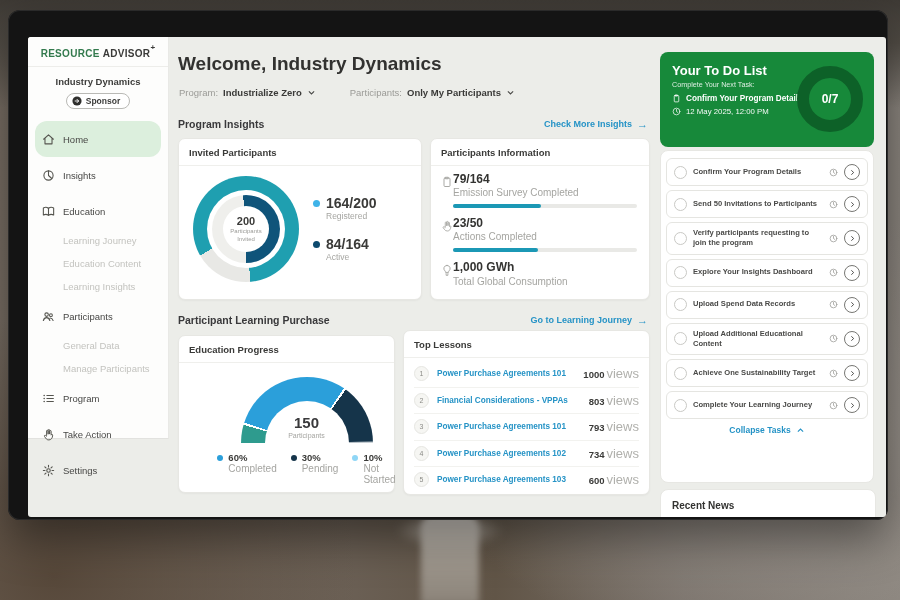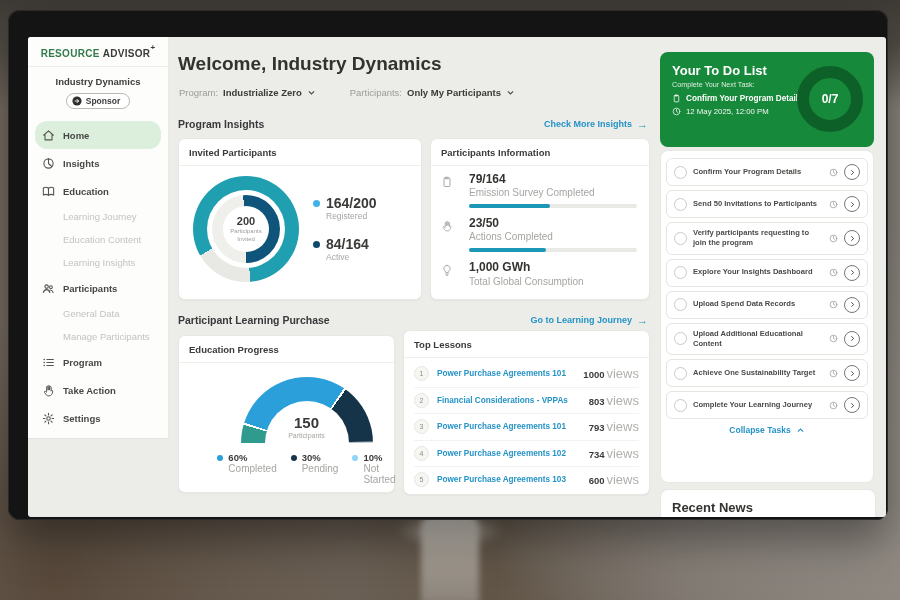--- a/index.html
+++ b/index.html
@@ -30,22 +30,22 @@
   .logo{display:flex;justify-content:center;align-items:baseline;gap:3px;padding:9px 0 7px;
     border-bottom:1px solid #ededea;font-weight:bold;font-size:10px;letter-spacing:.3px;}
   .logo .g{color:#337a4d;}
   .logo .d{color:#3a3a38;}
   .logo .plus{color:#3a3a38;font-size:8px;vertical-align:super;position:relative;top:-3px;}
   .org{font-size:9.5px;font-weight:bold;text-align:center;margin-top:9px;color:#3d3d3b;}
   .sponsor{display:flex;align-items:center;gap:4px;margin:6px auto 10px;width:max-content;
     border:1px solid #b9b9b5;border-radius:10px;padding:2px 9px 2px 5px;font-size:8.5px;
     font-weight:bold;color:#3d3d3b;background:#fff;}
   .nav{display:flex;flex-direction:column;padding:2px 7px;}
-  .nav-item{display:flex;align-items:center;gap:8px;height:28px;padding:0 7px;border-radius:12px;
-    font-size:9.5px;font-weight:bold;color:#474745;cursor:default;}
+  .nav-item{display:flex;align-items:center;gap:8px;height:36px;padding:0 7px;border-radius:12px;
+    font-size:9.5px;font-weight:normal;color:#474745;cursor:default;}
   .nav-item.active{background:#dcefdd;}
   .nav-item.sub{padding-left:28px;color:#c3c3bf;font-weight:normal;height:23px;}
   .nav-icon{width:13px;height:13px;display:inline-flex;color:#55554f;}
   .nav-icon svg{width:13px;height:13px;}
 
   
   .welcome{position:absolute;left:150px;top:16px;font-size:19px;font-weight:bold;color:#323230;}
   .filters{position:absolute;left:151px;top:50px;display:flex;gap:34px;font-size:9.5px;}
   .filter{display:flex;align-items:center;gap:5px;}
   .filter .lab{color:#9b9b97;}
@@ -75,21 +75,21 @@
   .donut .h2 .l{font-size:6px;color:#9b9b97;line-height:1.25;margin-top:1px;width:40px;}
   .dlegend{display:flex;flex-direction:column;gap:16px;}
   .dleg-item{display:flex;gap:6px;align-items:flex-start;}
   .dot{width:7px;height:7px;border-radius:50%;margin-top:4px;flex:0 0 auto;}
   .dleg-item .v{font-size:14px;font-weight:bold;color:#3a3a38;line-height:1.1;}
   .dleg-item .l{font-size:8.5px;color:#a5a5a1;}
 
   
   .card.pinfo{left:402px;top:101px;width:218px;height:160px;}
   .pinfo-body{padding:7px 12px 0 10px;display:flex;flex-direction:column;gap:9px;}
-  .metric{display:flex;gap:16px;align-items:flex-start;}
+  .metric{display:flex;gap:0;align-items:flex-start;}
   .micon{width:12px;height:12px;color:#a9a9a5;margin-top:3px;flex:0 0 auto;}
   .micon svg{width:12px;height:12px;}
   .mbody{flex:1;}
   .mval{font-size:12px;font-weight:bold;color:#333331;line-height:1.1;}
   .mlab{font-size:10px;color:#a5a5a1;margin-top:1px;}
   .mtrack{height:4px;background:#e9e9e6;border-radius:2px;margin-top:6px;}
   .mfill{height:4px;border-radius:2px;background:#1b98b5;}
 
   
   .card.edu{left:150px;top:298px;width:215px;height:156px;}
@@ -140,21 +140,21 @@
   .todo-go{width:14px;height:14px;border-radius:50%;border:1.4px solid #777773;display:flex;
     align-items:center;justify-content:center;color:#55555
 1;flex:0 0 auto;}
   .todo-go svg{width:7px;height:7px;}
   .collapse{display:flex;justify-content:center;align-items:center;gap:5px;font-size:8.5px;
     font-weight:bold;color:#2593c6;margin-top:6px;cursor:pointer;}
   .collapse svg{width:9px;height:9px;}
 
   .news-card{position:absolute;left:632px;top:452px;width:214px;height:40px;background:#fff;
     border:1px solid #e7e7e3;border-radius:8px 8px 0 0;}
-  .news-title{font-size:13px;font-weight:bold;color:#333331;margin:10px 0 0 11px;}
+  .news-title{font-size:10px;font-weight:bold;color:#333331;margin:10px 0 0 11px;}
 
   svg{display:block;}
 </style>
 </head>
 <body>
 
 <div class="bg"></div>
 <div class="stand-glow"></div>
 <div class="stand-neck"></div>
 

